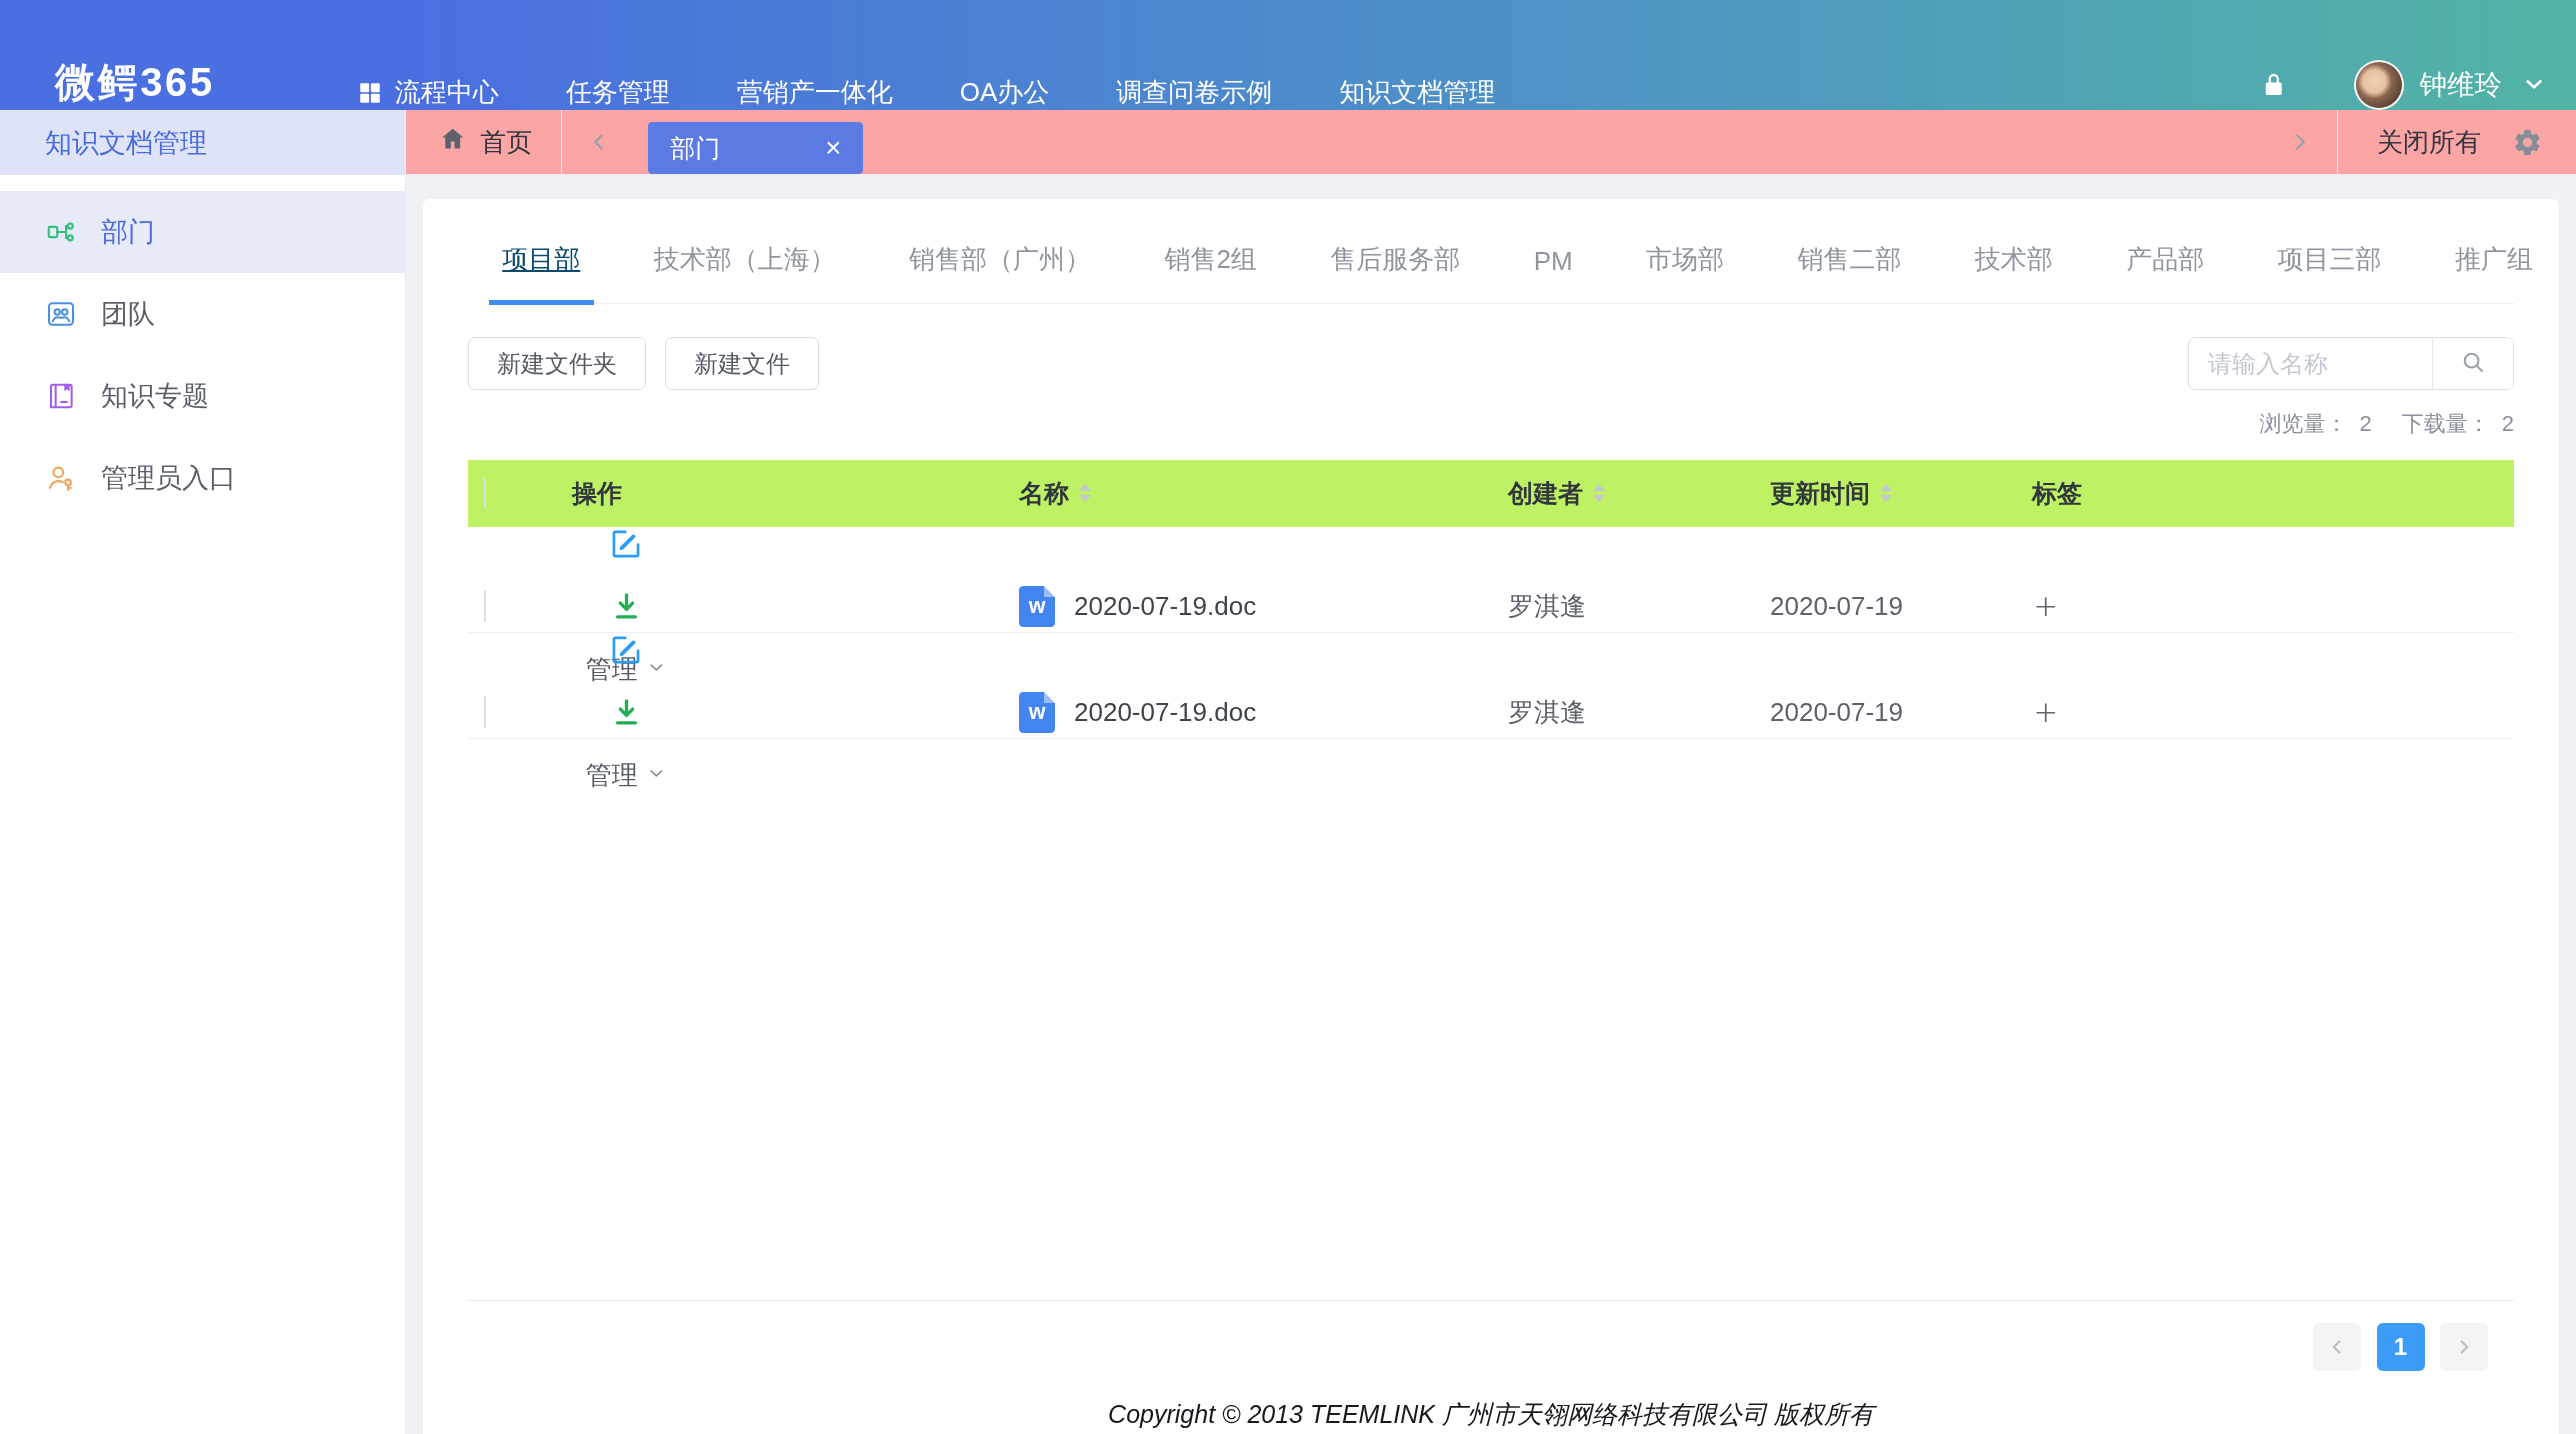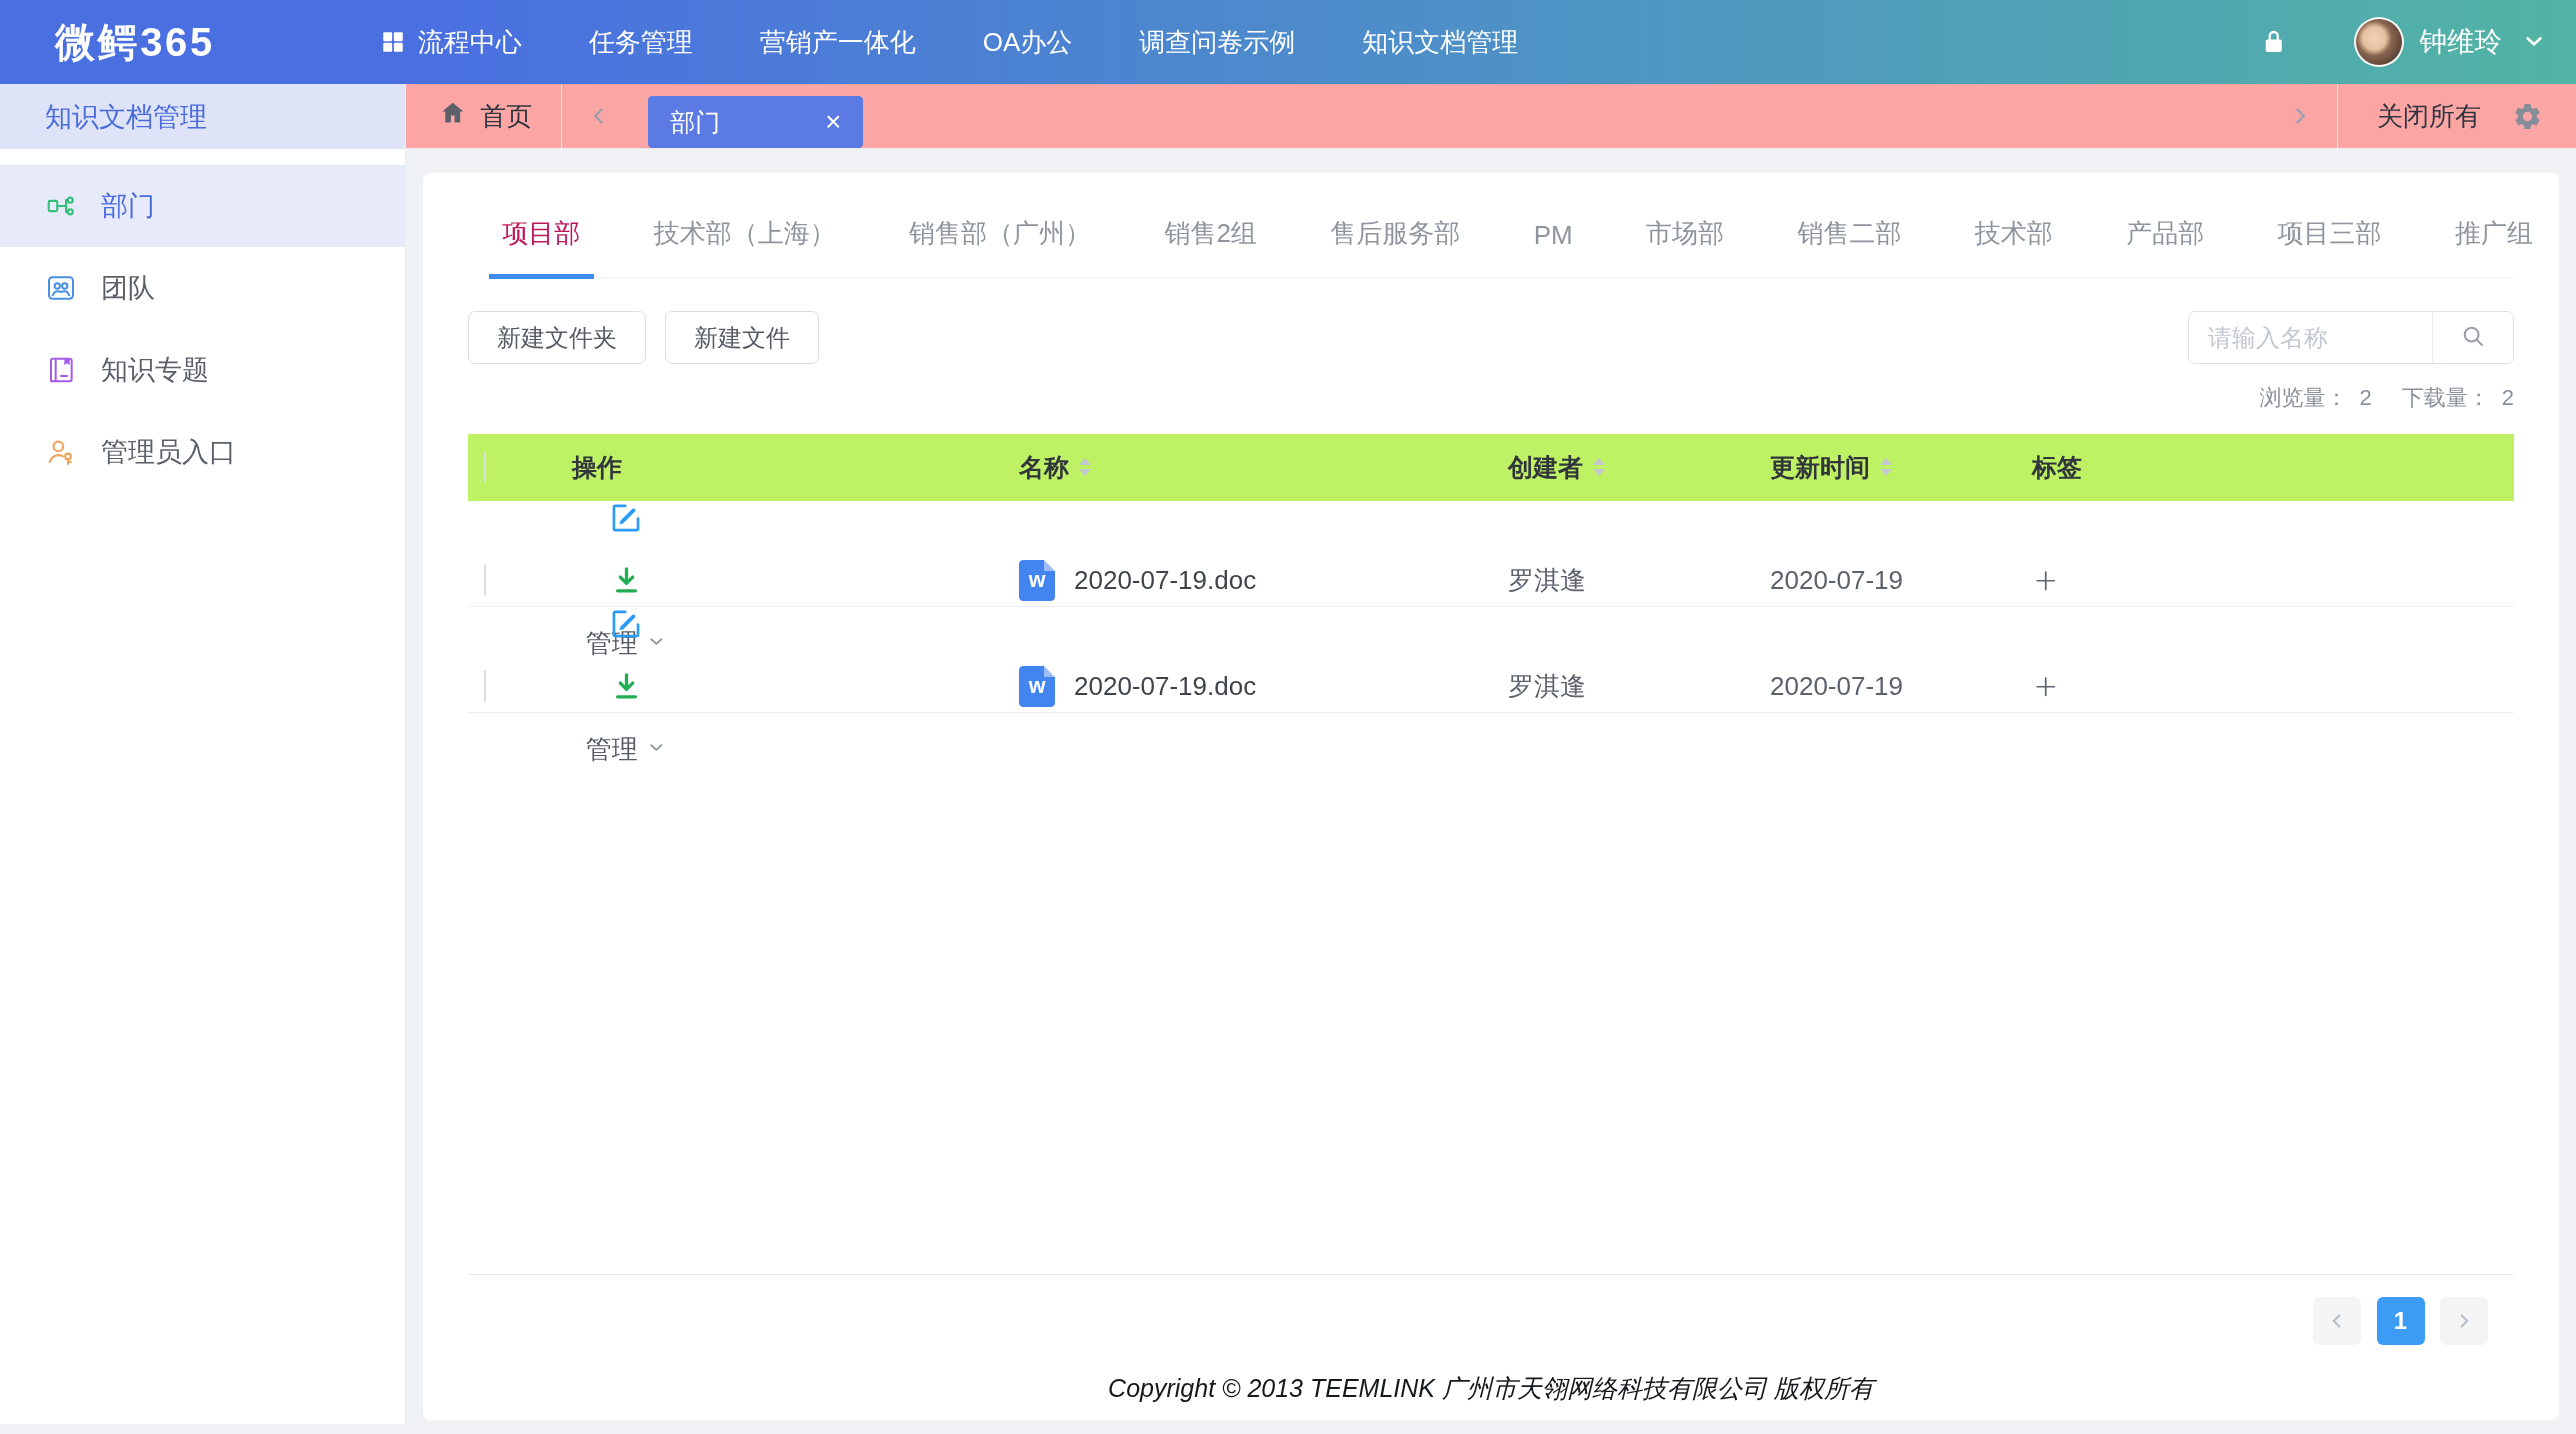--- a/index.html
+++ b/index.html
@@ -1,21 +1,21 @@
 <!DOCTYPE html>
 <html style="font-size:13.7px"><head>
 <meta charset="utf-8">
 <style>
   * { box-sizing: border-box; margin: 0; padding: 0; }
   html,body { width: 2576px; height: 1435px; overflow: hidden; }
   body { font-family: "Liberation Sans", "DejaVu Sans", sans-serif; background: #eff1f5; color: #5c616b; }
 
   
-  .topbar { height: 84px; display: flex; align-items: center;
-    background: linear-gradient(90deg, #4a6fe1 0%, #4a6fe1 16%, #4e94c4 62%, #52b4a4 100%); gap: 23px; }
+  .topbar { height: 110px; display: flex; align-items: flex-end;
+    background: linear-gradient(90deg, #4a6fe1 0%, #4a6fe1 16%, #4e94c4 62%, #52b4a4 100%); }
   .logo { margin-left: 55px; color: #fff; font-size: 40px; font-weight: bold; letter-spacing: 2.6px; white-space: nowrap; }
   .topnav { display: flex; align-items: center; margin-left: 142px; }
   .topnav-item { display: flex; align-items: center; gap: 12px; color: #fff; font-size: 26px; margin-right: 67px; cursor: pointer; white-space: nowrap; }
   .topnav-item svg { display: block; }
   .top-right { margin-left: auto; display: flex; align-items: center; padding-right: 29px; }
   .lock { margin-right: 67px; display: flex; }
   .avatar { width: 50px; height: 50px; border-radius: 50%; border: 2.6px solid rgba(255,255,255,.95);
     background: radial-gradient(circle at 40% 42%, #f0d2b6 0%, #e6c0a0 30%, #8a6650 45%, #5d4537 72%, #8c7b66 100%); }
   .username { color: #fff; font-size: 27.5px; margin: 0 19px 0 15.5px; white-space: nowrap; }
 
@@ -49,21 +49,21 @@
   .gear { padding-right: 33px; display: flex; cursor: pointer; }
 
   
   .page { flex: 1; background: #eff1f5; padding: 24px 17px 4.3px 17px; }
   .card { background: #fff; border-radius: 6.9px; height: 100%; padding: 31px 45px 0 45px; position: relative; }
 
   
   .dept-tabs { display: flex; align-items: flex-end; border-bottom: 1.7px solid #eceef2; margin-left: 20.6px; }
   .dept-tab { font-size: 26px; color: #8f959f; padding: 12px 13.7px 26px 13.7px; margin-right: 46px;
     white-space: nowrap; cursor: pointer; position: relative; }
-  .dept-tab.active { color: #be185d; }
+  .dept-tab.active { color: #0c4a6e; text-decoration: underline; }
   .dept-tab.active::after { content: ""; position: absolute; left: 0; right: 0; bottom: -1.7px; height: 4.3px; background: #3d8cf2; }
 
   
   .toolbar { margin-top: 33px; display: flex; align-items: center; position: relative; height: 53px; }
   .btn { height: 53px; padding: 0 28px; border: 0.9px solid #dadde4; border-radius: 6.9px; background: #fff;
     font-size: 24px; color: #565b66; margin-right: 19px; cursor: pointer; font-family: inherit; }
   .searchbox { position: absolute; right: 0; top: 0; width: 326px; height: 53px; border: 0.9px solid #dcdfe6;
     border-radius: 6.9px; display: flex; align-items: center; overflow: hidden; background: #fff; }
   .searchbox input { flex: 1; border: 0; outline: 0; font-size: 24px; padding: 0 19px; color: #303540;
     font-family: inherit; min-width: 0; }

